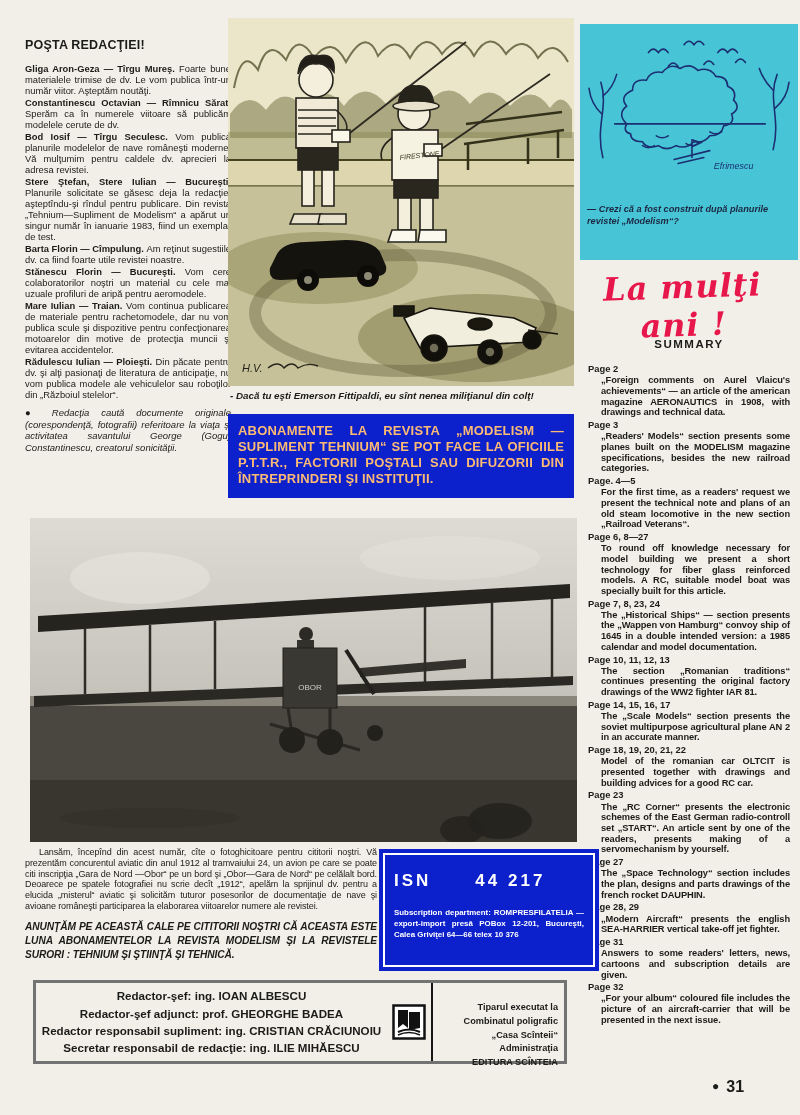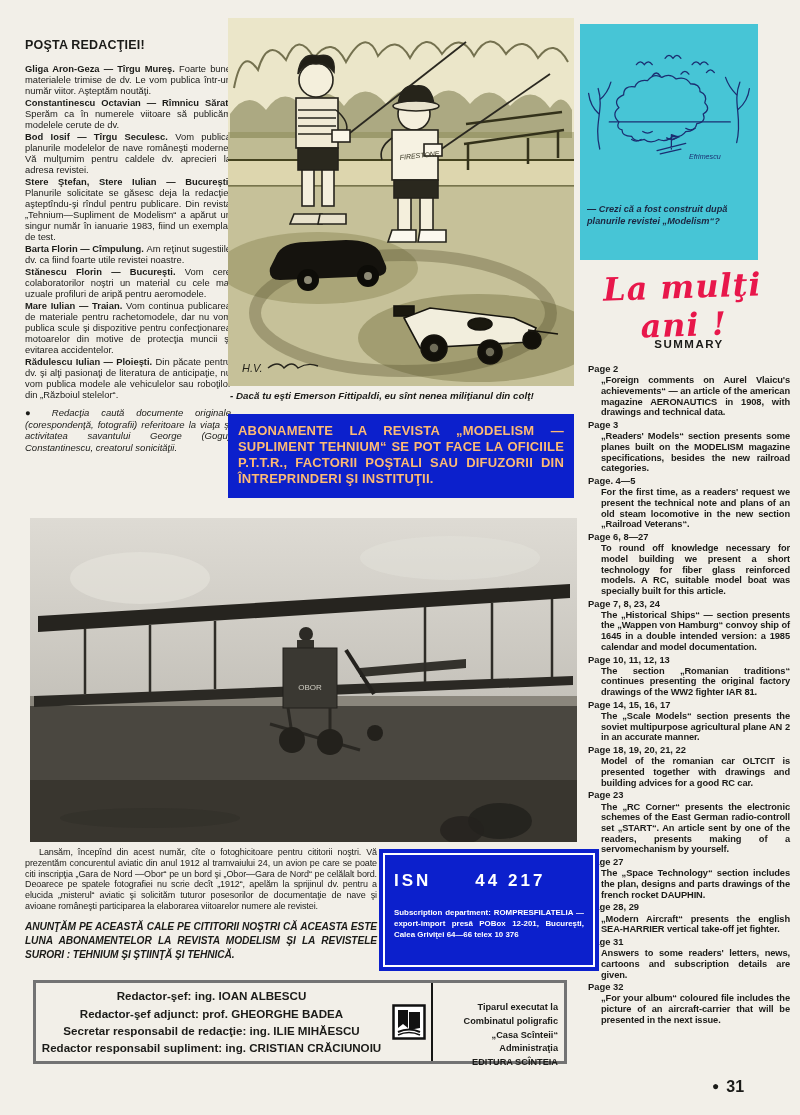--- a/index.html
+++ b/index.html
@@ -18,21 +18,21 @@
   .cartoon svg{width:100%;height:100%;display:block;}
   .cartoon-caption{position:absolute;left:230px;top:390px;width:344px;text-align:left;
         font-size:9.8px;font-style:italic;font-weight:700;}
 
   
   .subscribe{position:absolute;left:228px;top:414px;width:346px;height:84px;background:var(--blue);
         color:#fdba74;padding:9px 10px;box-sizing:border-box;font-weight:700;font-size:13px;
         line-height:1.24;text-align:justify;letter-spacing:.2px;}
 
   
-  .sketchbox{position:absolute;left:580px;top:24px;width:178px;height:236px;background:var(--cyan);
+  .sketchbox{position:absolute;left:580px;top:24px;width:218px;height:236px;background:var(--cyan);
         padding:6px 7px 6px 7px;box-sizing:border-box;}
   .sketchbox svg{width:100%;height:168px;display:block;}
   .sketch-caption{font-size:9.2px;font-weight:700;font-style:italic;color:#1c2742;line-height:1.3;margin-top:6px;}
 
   
   .greeting{position:absolute;left:576px;top:268px;width:214px;text-align:center;
         font-family:"DejaVu Serif",serif;font-style:italic;font-weight:700;font-size:32px;
         color:var(--red);transform:rotate(-2deg);letter-spacing:1px;}
 
   
@@ -306,22 +306,22 @@
       <span>ISN</span>
       <span>44 217</span>
     </div>
     <div class="isn-sub">Subscription department: ROMPRESFILATELIA — export-import presă POBox 12-201, Bucureşti, Calea Griviţei 64—66 telex 10 376</div>
   </div>
 
   <div class="masthead">
     <div class="staff">
         <div>Redactor-şef: ing. IOAN ALBESCU</div>
         <div>Redactor-şef adjunct: prof. GHEORGHE BADEA</div>
+        <div>Redactor responsabil supliment: ing. CRISTIAN CRĂCIUNOIU</div>
         <div>Secretar responsabil de redacţie: ing. ILIE MIHĂESCU</div>
-        <div>Redactor responsabil supliment: ing. CRISTIAN CRĂCIUNOIU</div>
       </div>
     <div class="logo">
       <svg width="34" height="40" viewBox="0 0 34 40">
         <rect x="1.5" y="3.5" width="31" height="33" fill="#fff" stroke="#111" stroke-width="2.5"></rect>
         <path d="M6,8 h10 v18 l-5,-4 -5,4 z" fill="#111"></path>
         <path d="M17,10 h11 v16 l-11,2 z" fill="#111"></path>
         <path d="M6,30 q11,-5 22,0" stroke="#111" stroke-width="2" fill="none"></path>
         <path d="M6,33 q11,-5 22,0" stroke="#111" stroke-width="1.5" fill="none"></path>
       </svg>
     </div>

